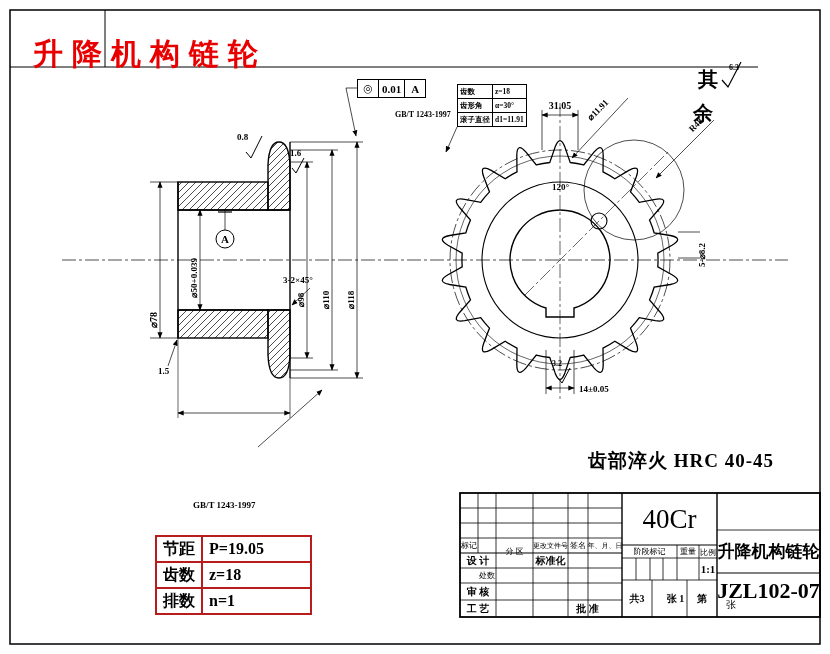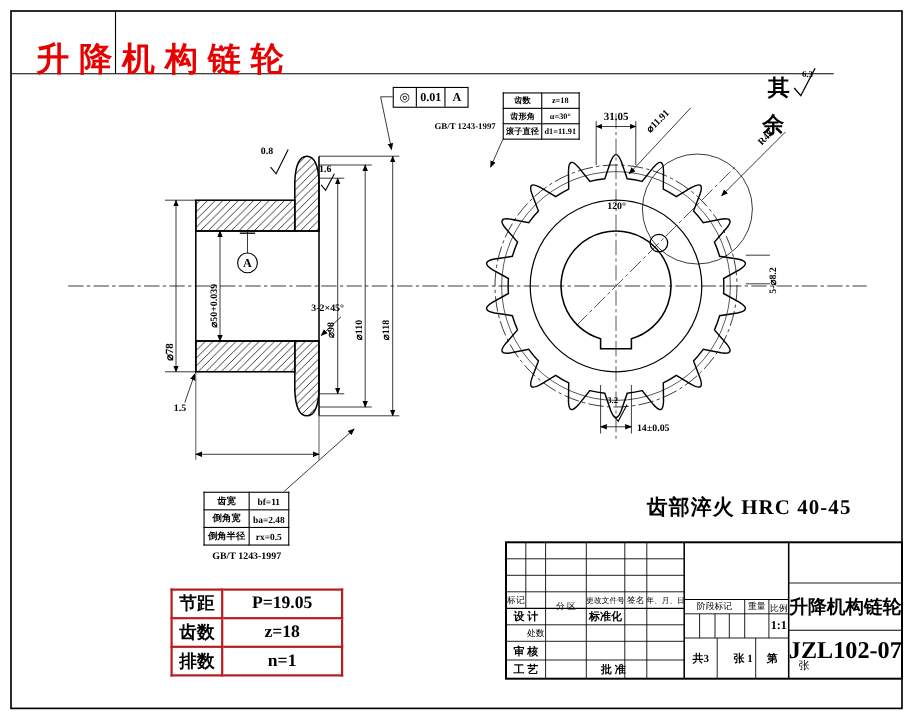--- a/index.html
+++ b/index.html
@@ -8,21 +8,21 @@
   #linework{position:absolute;left:0;top:0;}
   .abs{position:absolute;}
   .ctr{display:flex;align-items:center;justify-content:center;text-align:center;}
   #main-title{left:33px;top:34px;font-size:30px;font-weight:bold;letter-spacing:9px;color:#e80000;white-space:nowrap;}
   
   #gdt{left:357px;top:79px;height:17px;display:flex;border:1px solid #000;background:#fff;font-size:11px;font-weight:bold;}
   #gdt .cell{border-right:1px solid #000;padding:0 3px;display:flex;align-items:center;justify-content:center;min-width:14px;}
   #gdt .cell:last-child{border-right:none;}
   
   table.mini{border-collapse:collapse;background:#fff;}
-  table.mini td{border:1px solid #000;text-align:center;white-space:nowrap;font-family:"Liberation Serif",serif;margin-top:27px;}
+  table.mini td{border:1px solid #000;white-space:nowrap;font-family:"Liberation Serif",serif;margin-top:27px;}
   #top-table{left:457px;top:84px;}
   #top-table td{font-size:7.5px;height:13px;padding:0 2px;font-weight:bold;}
   #top-std{left:395px;top:110px;font-size:8px;font-weight:bold;white-space:nowrap;}
   #tooth-table{left:185px;top:447px;}
   #tooth-table td{font-size:8.5px;height:15px;padding:0 3px;font-weight:bold;}
   #tooth-std{left:193px;top:500px;font-size:9px;font-weight:bold;white-space:nowrap;}
   
   #spec-table{left:155px;top:535px;}
   #spec-table td{border:2px solid #b91c1c;font-size:16px;font-weight:bold;height:24px;padding:0 6px;}
   
@@ -222,36 +222,20 @@
       <td>α=30°</td>
         </tr>
     <tr>
       <td>滚子直径</td>
       <td>d1=11.91</td>
         </tr>
   </tbody>
     </table>
   <div id="top-std" class="abs">GB/T 1243-1997</div>
 
-  <table id="tooth-table" class="abs mini">
-    <tbody>
-        <tr>
-      <td>齿宽</td>
-      <td>bf=11</td>
-        </tr>
-    <tr>
-      <td>倒角宽</td>
-      <td>ba=2.48</td>
-        </tr>
-    <tr>
-      <td>倒角半径</td>
-      <td>rx=0.5</td>
-        </tr>
-  </tbody>
-    </table>
   <div id="tooth-std" class="abs">GB/T 1243-1997</div>
 
   <div class="abs heat" style="left:588px;top:448px;">齿部淬火 HRC 40-45</div>
 
   <table id="spec-table" class="abs mini">
     <tbody>
         <tr>
       <td>节距</td>
       <td style="min-width:95px">P=19.05</td>
         </tr>
@@ -259,36 +243,37 @@
       <td>齿数</td>
       <td>z=18</td>
         </tr>
     <tr>
       <td>排数</td>
       <td>n=1</td>
         </tr>
   </tbody>
     </table>
 
+  <div class="abs ctr" style="left:622px;top:493px;width:95px;height:52px;font-size:27px;">40Cr</div>
   <div class="abs ctr" style="left:717px;top:530px;width:103px;height:43px;font-size:17px;font-weight:bold;">升降机构链轮</div>
   <div class="abs ctr" style="left:717px;top:573px;width:103px;height:36px;font-size:22px;font-weight:bold;">JZL102-07</div>
   <div class="abs" style="left:726px;top:598px;font-size:10px;">张</div>
 
   <div class="abs ctr tb tb-small" style="left:460px;top:538px;width:18px;height:15px;text-align:right;">标记</div>
   <div class="abs ctr tb tb-small" style="left:478px;top:568px;width:18px;height:15px;font-family:Liberation Mono, monospace;">处数</div>
   <div class="abs ctr tb tb-small" style="left:496px;top:538px;width:37px;height:27px;">分 区</div>
   <div class="abs ctr tb" style="left:533px;top:538px;width:35px;height:15px;font-size:7px;">更改文件号</div>
   <div class="abs ctr tb tb-small" style="left:568px;top:538px;width:20px;height:15px;">签名</div>
   <div class="abs ctr tb" style="left:588px;top:538px;width:34px;height:15px;font-size:7px;">年、月、日</div>
 
   <div class="abs ctr tb tb-mid" style="left:460px;top:553px;width:36px;height:15px;">设 计</div>
   <div class="abs ctr tb tb-mid" style="left:533px;top:553px;width:35px;height:15px;">标准化</div>
   <div class="abs ctr tb tb-mid" style="left:460px;top:583px;width:36px;height:17px;">审 核</div>
   <div class="abs ctr tb tb-mid" style="left:460px;top:600px;width:36px;height:17px;">工 艺</div>
-  <div class="abs ctr tb tb-mid" style="left:533px;top:600px;width:49px;height:17px;">批 准</div>
+  <div class="abs ctr tb tb-mid" style="left:533px;top:600px;width:49px;height:17px;padding-left:30px;">批 准</div>
 
   <div class="abs ctr tb" style="left:622px;top:545px;width:55px;height:13px;font-size:8px;">阶段标记</div>
   <div class="abs ctr tb" style="left:677px;top:545px;width:22px;height:13px;font-size:8px;">重量</div>
   <div class="abs ctr tb" style="left:699px;top:545px;width:18px;height:14px;font-size:8px;">比例</div>
   <div class="abs ctr tb" style="left:699px;top:558px;width:18px;height:22px;font-size:11px;font-weight:bold;">1:1</div>
 
   <div class="abs ctr tb tb-mid" style="left:622px;top:580px;width:30px;height:37px;font-family:Liberation Serif, serif;">共3</div>
   <div class="abs ctr tb tb-mid" style="left:652px;top:580px;width:47px;height:37px;">张 1</div>
   <div class="abs ctr tb tb-mid" style="left:687px;top:580px;width:30px;height:37px;">第</div>
 

